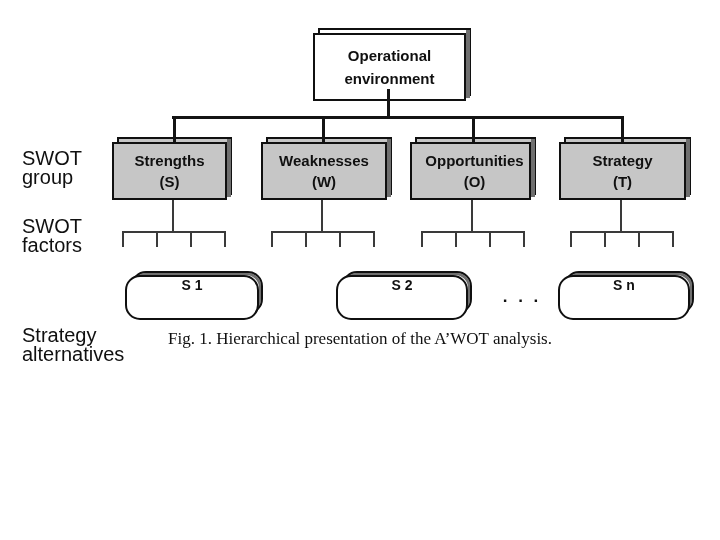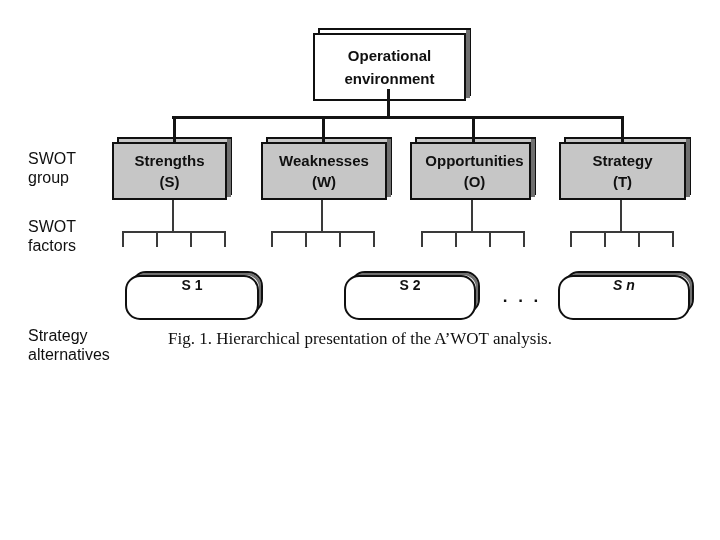--- a/index.html
+++ b/index.html
@@ -32,21 +32,21 @@
   
   .sbox{position:absolute;box-sizing:border-box;top:275px;height:45px;border-radius:15px;
         border:2px solid var(--box-border,#111);background:#fff;
         display:flex;justify-content:center;
         font-weight:bold;font-size:14px;color:var(--text,#111);}
   .sbox::before{content:"";position:absolute;z-index:-1;top:-6px;right:-6px;bottom:4px;left:4px;
         border-radius:15px;border:2px solid var(--box-border,#111);background:#fff;
         box-shadow:inset -2px 2px 0 var(--box-side,#6f6f6f);}
 
   
-  .rowlab{position:absolute;left:28px;font-size:16px;line-height:19px;color:var(--text,#111);}
+  .rowlab{position:absolute;left:22px;font-size:20px;line-height:19px;color:var(--text,#111);}
 
   .dots{position:absolute;left:496px;top:287px;width:52px;text-align:center;
         font-weight:bold;font-size:17px;letter-spacing:3px;color:var(--text,#111);}
 
   .caption{position:absolute;left:0;top:329px;width:720px;text-align:center;
         font-family:"Liberation Serif",serif;font-size:17px;color:var(--text,#111);}
 </style>
 </head>
 <body>
 
@@ -123,23 +123,23 @@
       <i class="bar"></i>
       <i class="t t1"></i>
       <i class="t t2"></i>
       <i class="t t3"></i>
       <i class="t t4"></i>
   </div>
 
   <div class="sbox" style="left:125px;width:134px;">
     <span>S 1</span>
   </div>
-  <div class="sbox" style="left:344px;width:132px;">
+  <div class="sbox" style="left:336px;width:132px;">
     <span>S 2</span>
   </div>
   <div class="dots">. . .</div>
-  <div class="sbox" style="left:558px;width:132px;font-style:italic;">
+  <div class="sbox" style="left:558px;width:132px;">
     <span>S n</span>
   </div>
 
   <div class="caption">Fig. 1. Hierarchical presentation of the A’WOT analysis.</div>
 
 </div>
 
 </body></html>

